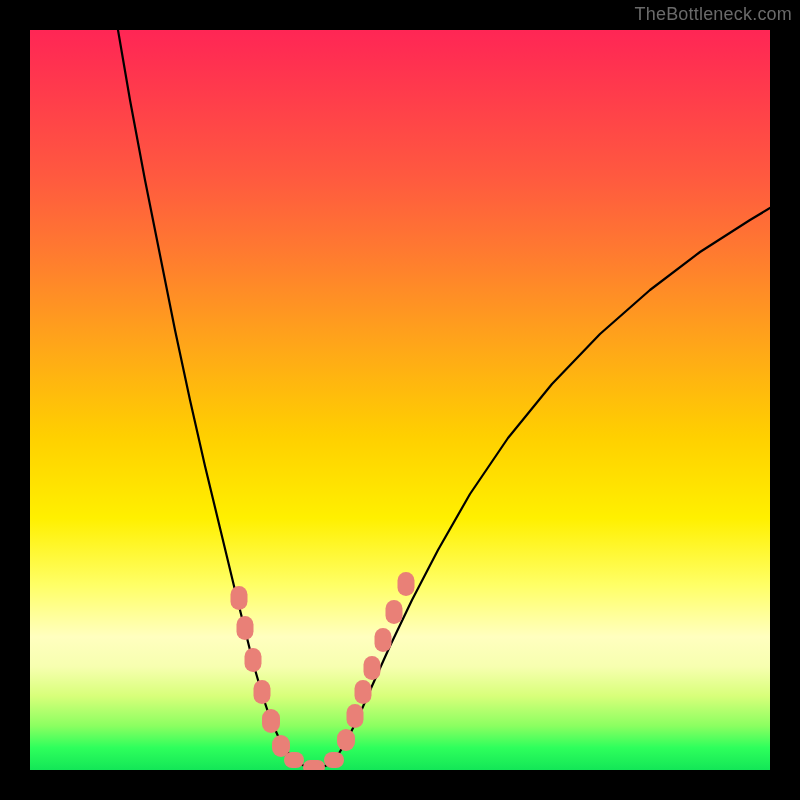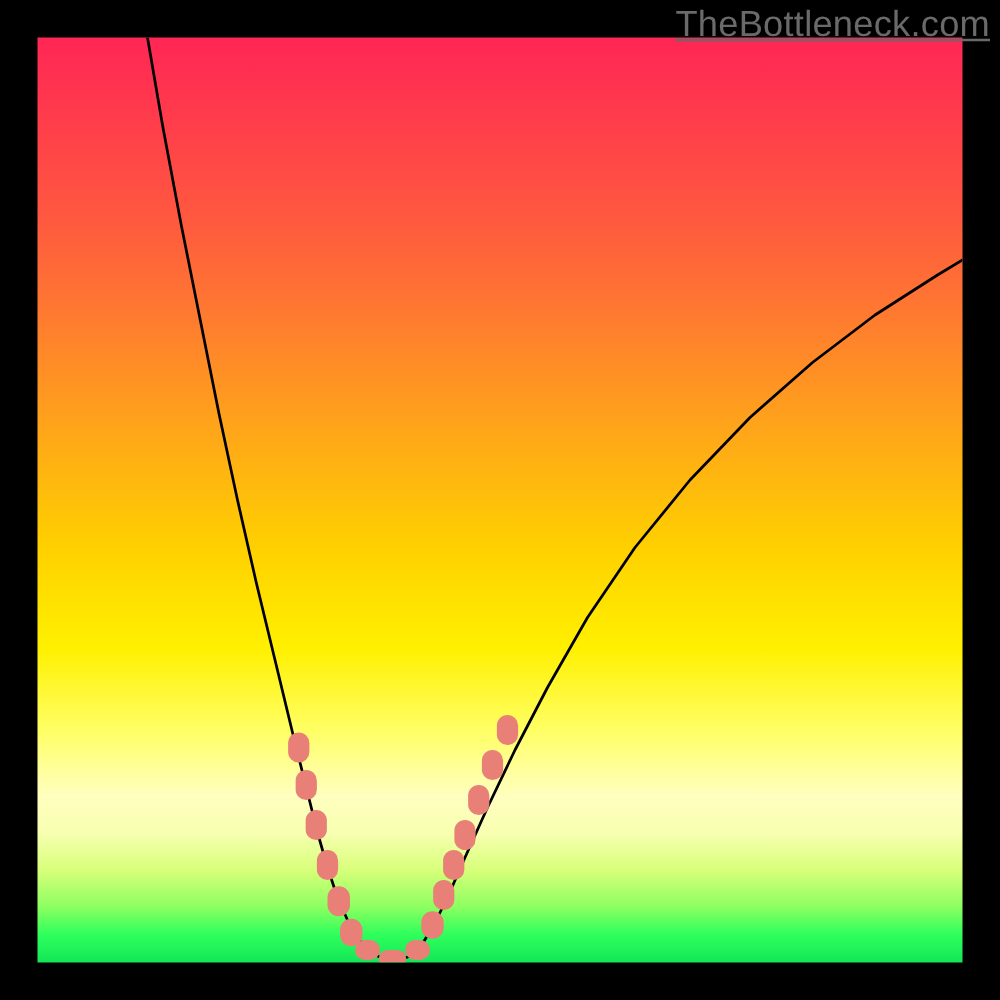--- a/index.html
+++ b/index.html
@@ -43,25 +43,24 @@
       #8cff61 94%,
       #2eff5c 97%,
       #13e657 100%
     );
   }
   .watermark {
     position: absolute;
     top: 4px;
     right: 8px;
     color: #6a6a6a;
-    font-size: 29px;
+    font-size: 18px;
     letter-spacing: 0.2px;
     user-select: none;
     pointer-events: none;
-    text-decoration: underline;
   }
   svg.curves {
     position: absolute;
     inset: 0;
     width: 740px;
     height: 740px;
     pointer-events: none;
   }
   .curve {
     fill: none;

